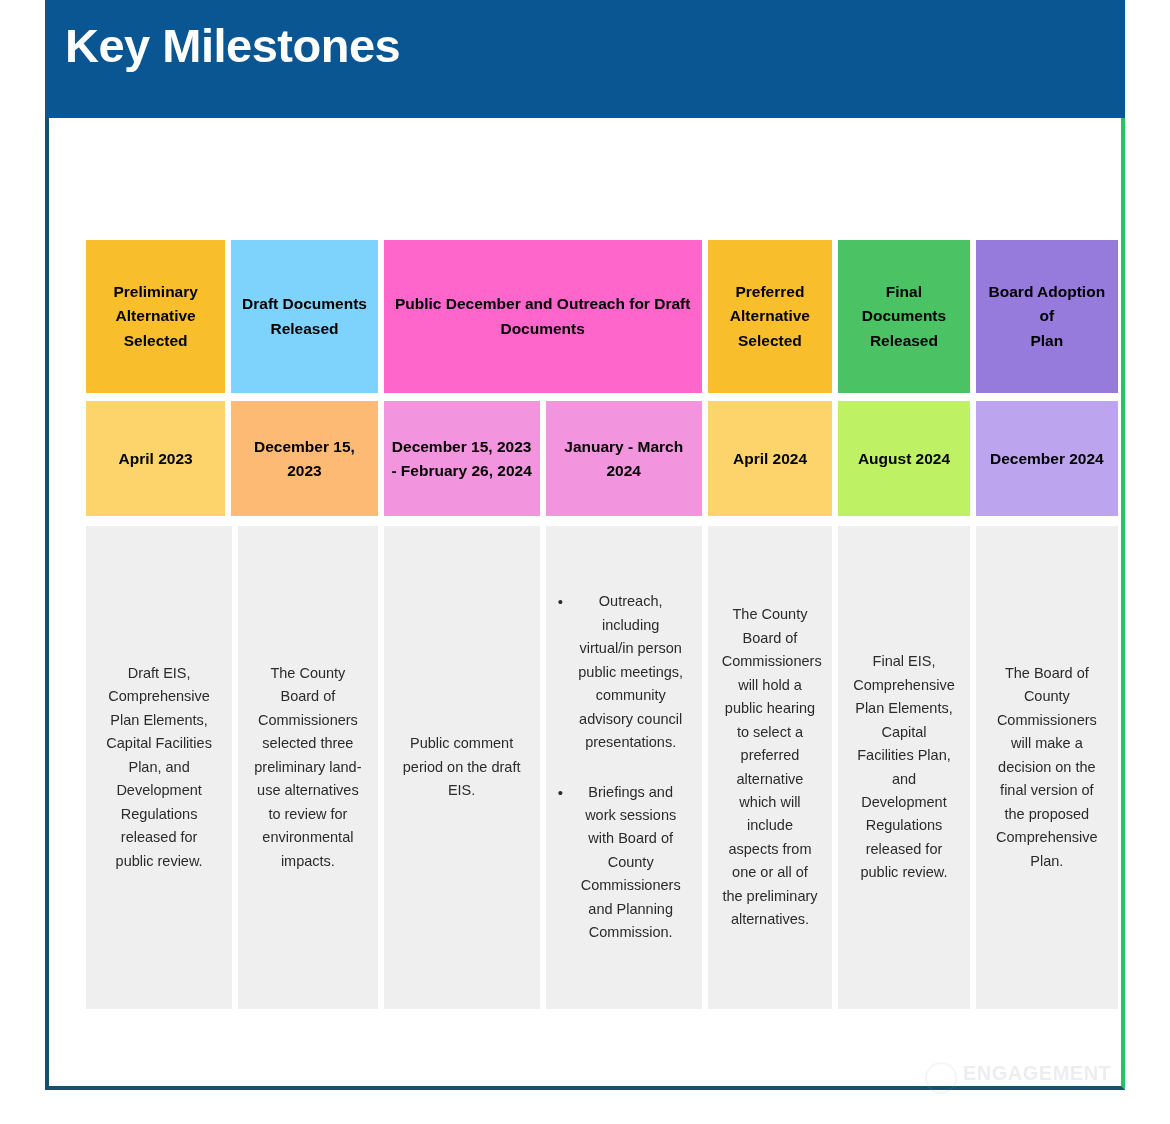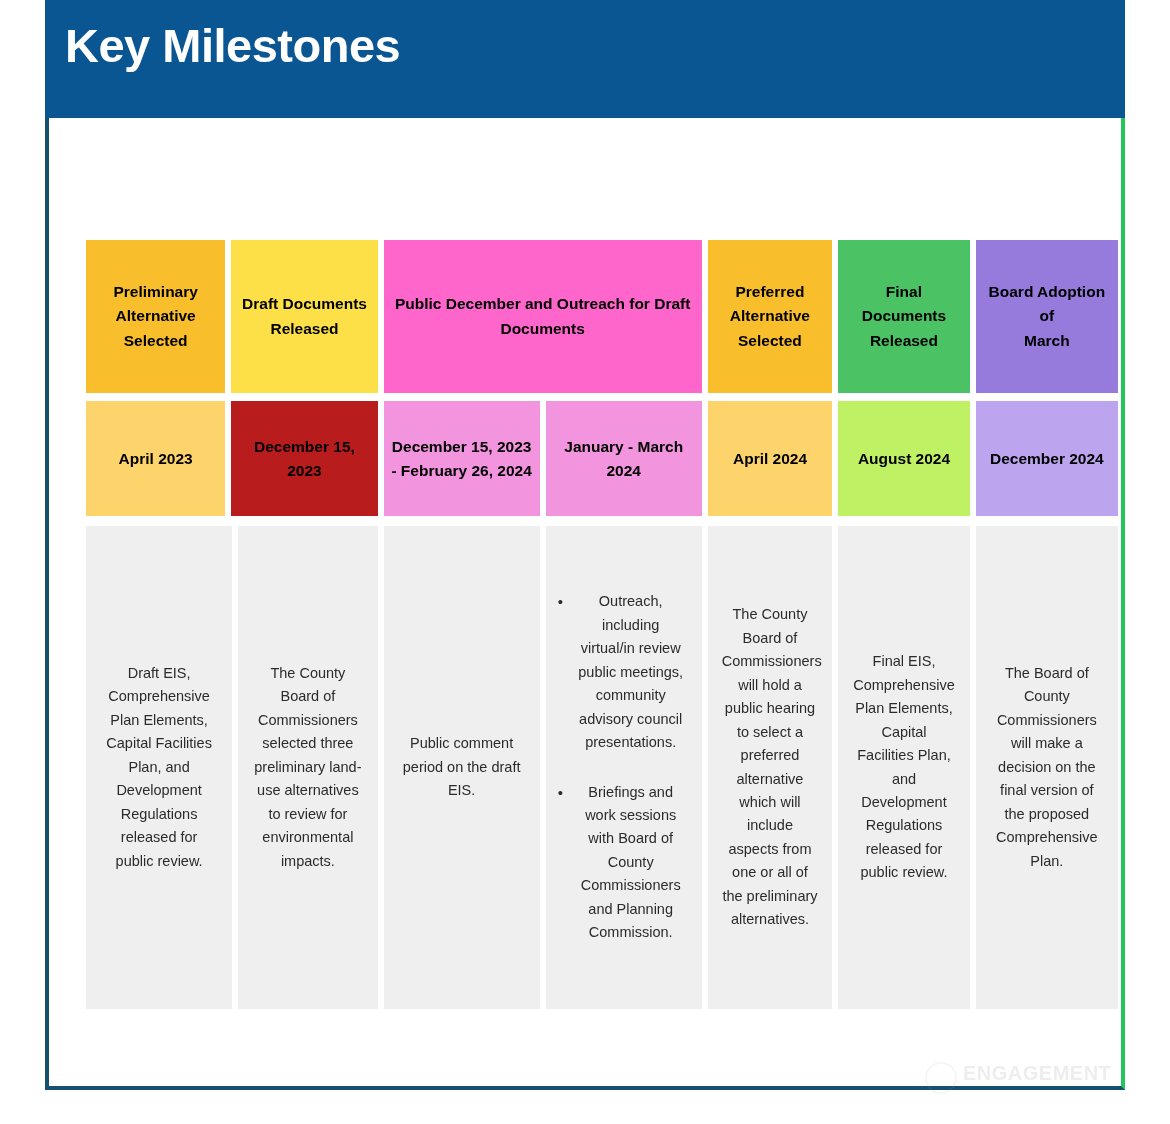--- a/index.html
+++ b/index.html
@@ -179,21 +179,21 @@
       <div class="row row-headers">
 
         <div class="cell hcell w-col1" style="background:#f9be2c">
           <div>
             <span class="label">Preliminary</span>
             <span class="label">Alternative</span>
             <span class="label">Selected</span>
           </div>
         </div>
 
-        <div class="cell hcell w-col2" style="background:#fde047">
+        <div class="cell hcell w-col2" style="background:#7dd3fc">
           <div>
             <span class="label">Draft Documents</span>
             <span class="label">Released</span>
           </div>
         </div>
 
         <div class="cell hcell w-span34" style="background:#ff66cc">
           <div>
             <span class="label">Public December and Outreach for Draft</span>
             <span class="label">Documents</span>
@@ -211,31 +211,31 @@
         <div class="cell hcell w-col6" style="background:#4bc263">
           <div>
             <span class="label">Final Documents</span>
             <span class="label">Released</span>
           </div>
         </div>
 
         <div class="cell hcell w-col7" style="background:#967adc">
           <div>
             <span class="label">Board Adoption of</span>
-            <span class="label">March</span>
+            <span class="label">Plan</span>
           </div>
         </div>
 
       </div>
 
       <div class="row row-dates">
 
         <div class="cell dcell w-col1" style="background:#fcd46b">April 2023</div>
 
-        <div class="cell dcell w-col2" style="background:#b91c1c">December 15, 2023</div>
+        <div class="cell dcell w-col2" style="background:#fdba74">December 15, 2023</div>
 
         <div class="cell dcell w-col3" style="background:#f294de">December 15, 2023 - February 26, 2024</div>
 
         <div class="cell dcell w-col4" style="background:#f294de">January - March 2024</div>
 
         <div class="cell dcell w-col5" style="background:#fcd46b">April 2024</div>
 
         <div class="cell dcell w-col6" style="background:#bef264">August 2024</div>
 
         <div class="cell dcell w-col7" style="background:#bda4ef">December 2024</div>
@@ -254,21 +254,21 @@
 
         <div class="cell ccell w-col3">
           <div class="body">Public comment period on the draft EIS.</div>
         </div>
 
         <div class="cell ccell w-col4">
           <div class="body">
             <ul>
               <li>
                 <span class="bullet">•</span>
-                <span>Outreach, including virtual/in review public meetings, community advisory council presentations.</span>
+                <span>Outreach, including virtual/in person public meetings, community advisory council presentations.</span>
               </li>
               <li>
                 <span class="bullet">•</span>
                 <span>Briefings and work sessions with Board of County Commissioners and Planning Commission.</span>
               </li>
             </ul>
           </div>
         </div>
 
         <div class="cell ccell w-col5">

